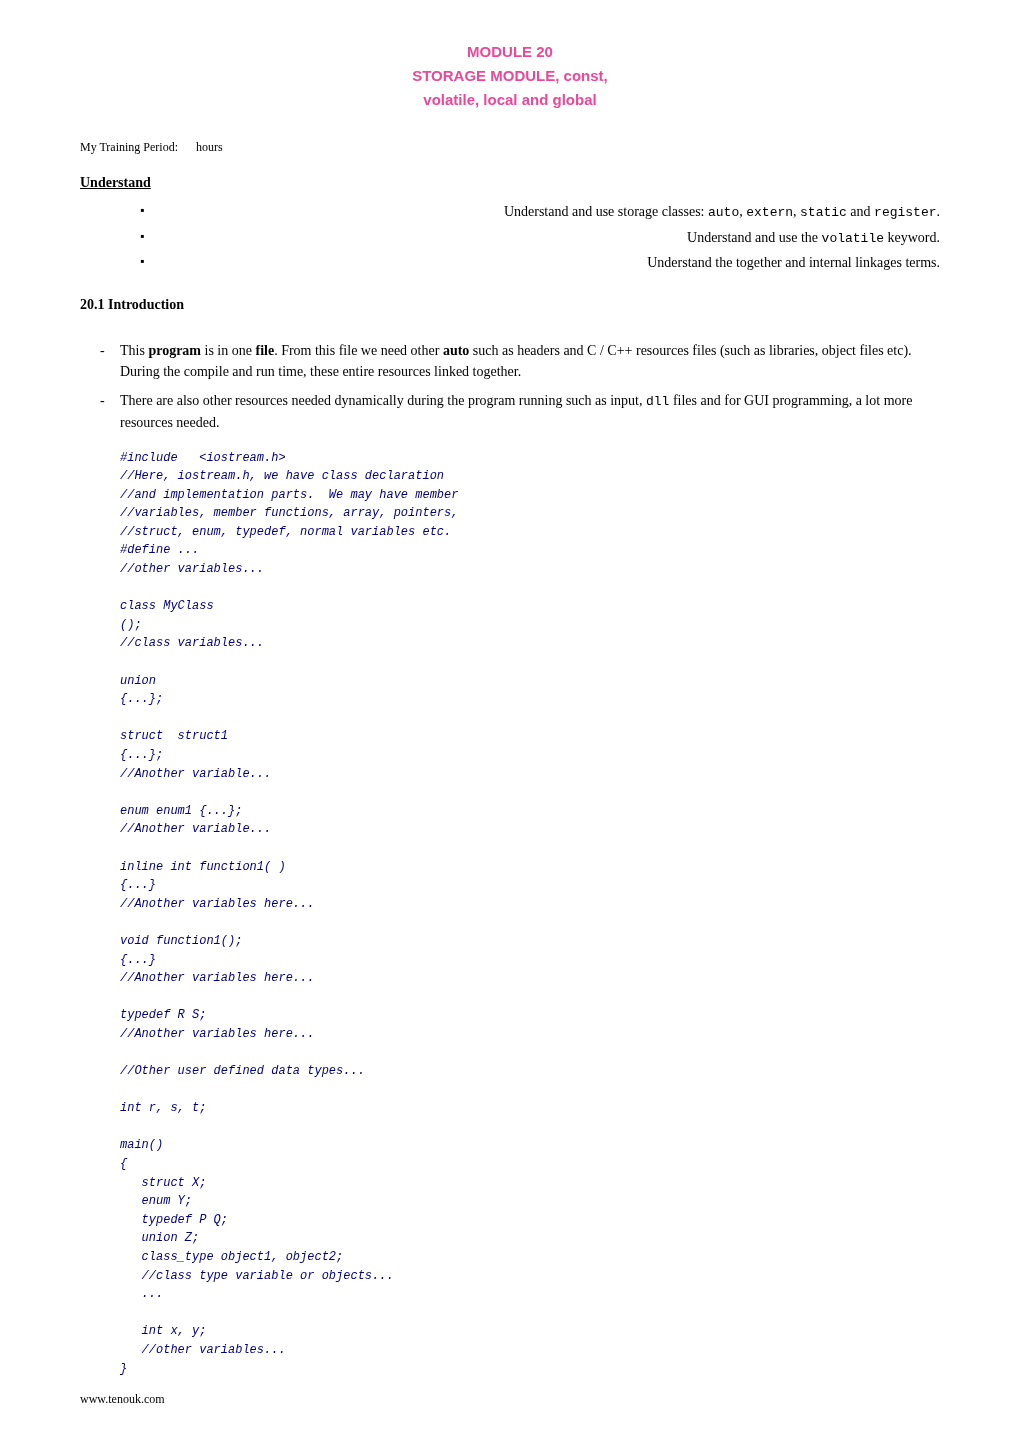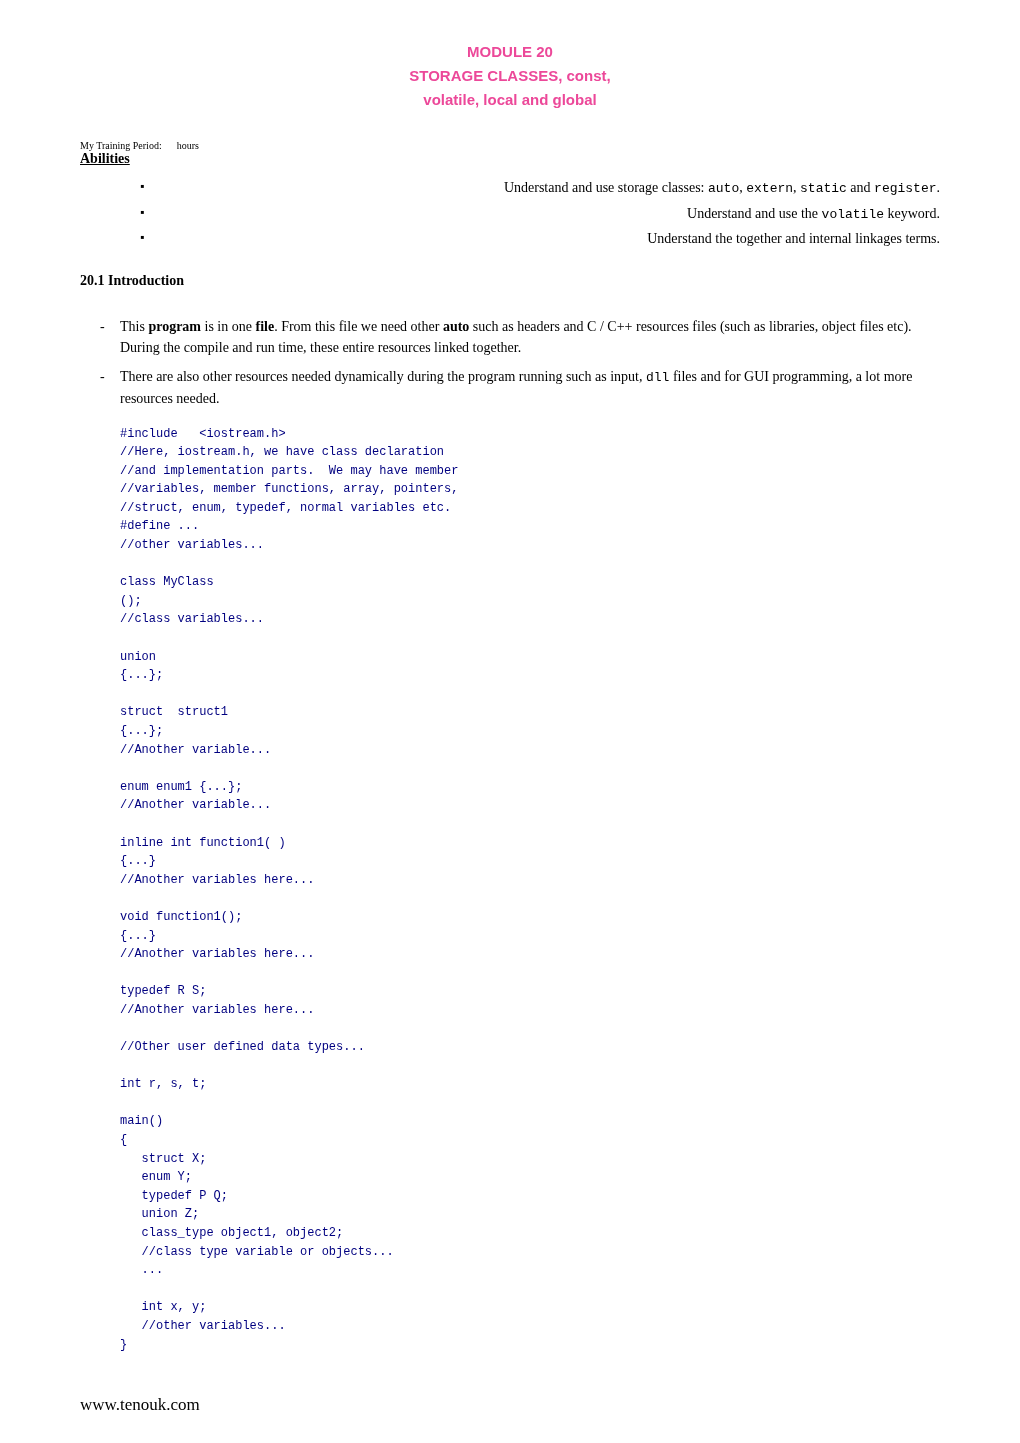--- a/index.html
+++ b/index.html
@@ -25,21 +25,22 @@
 
     .page-header .module-title {
       font-family: Arial, sans-serif;
       font-weight: bold;
       color: #ec4899;
       font-size: 15px;
       line-height: 1.6;
     }
 
     .training-period {
-      font-size: 10px;
+      font-size: 12px;
+      margin-bottom: 20px;
     }
 
     .section-heading {
       font-weight: bold;
       font-size: 14px;
       text-decoration: underline;
       margin-bottom: 10px;
     }
 
     .abilities-list {
@@ -97,46 +98,47 @@
 
     .code-block {
       font-family: Courier New, monospace;
       font-size: 12px;
       color: #000080;
       background: #ffffff;
       margin-left: 40px;
       margin-bottom: 20px;
       line-height: 1.55;
       white-space: pre;
+      font-style: italic;
     }
 
     .footer {
       position: fixed;
-      bottom: 28px;
+      bottom: 36px;
       left: 80px;
-      font-size: 17px;
+      font-size: 12px;
       color: #000;
     }
   </style>
 </head>
 <body>
 
 <div class="page-header">
   <div class="module-title">
     <span>MODULE 20</span><br>
-    <span>STORAGE CLASSES, const,</span><br>
+    <span>STORAGE MODULE, const,</span><br>
     <span>volatile, local and global</span>
   </div>
 </div>
 
 <div class="training-period">
   <span>My Training Period:</span>&nbsp;&nbsp;&nbsp;&nbsp;&nbsp;&nbsp;<span>hours</span>
 </div>
 
-<div class="section-heading">Abilities</div>
+<div class="section-heading">Understand</div>
 <ul class="abilities-list">
   <li>
     Understand and use storage classes: <code>auto</code>, <code>extern</code>, <code>static</code> and <code>register</code>.
   </li>
   <li>
     Understand and use the <code>volatile</code> keyword.
   </li>
   <li>
     Understand the together and internal linkages terms.
   </li>

